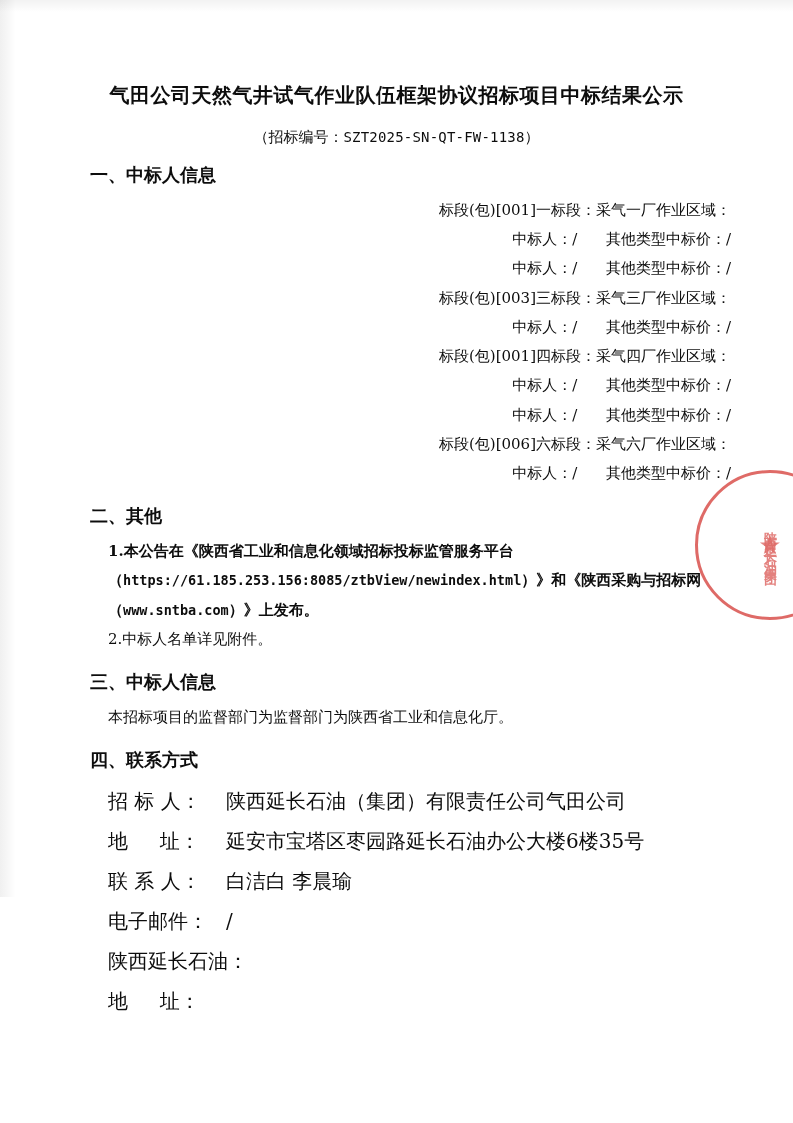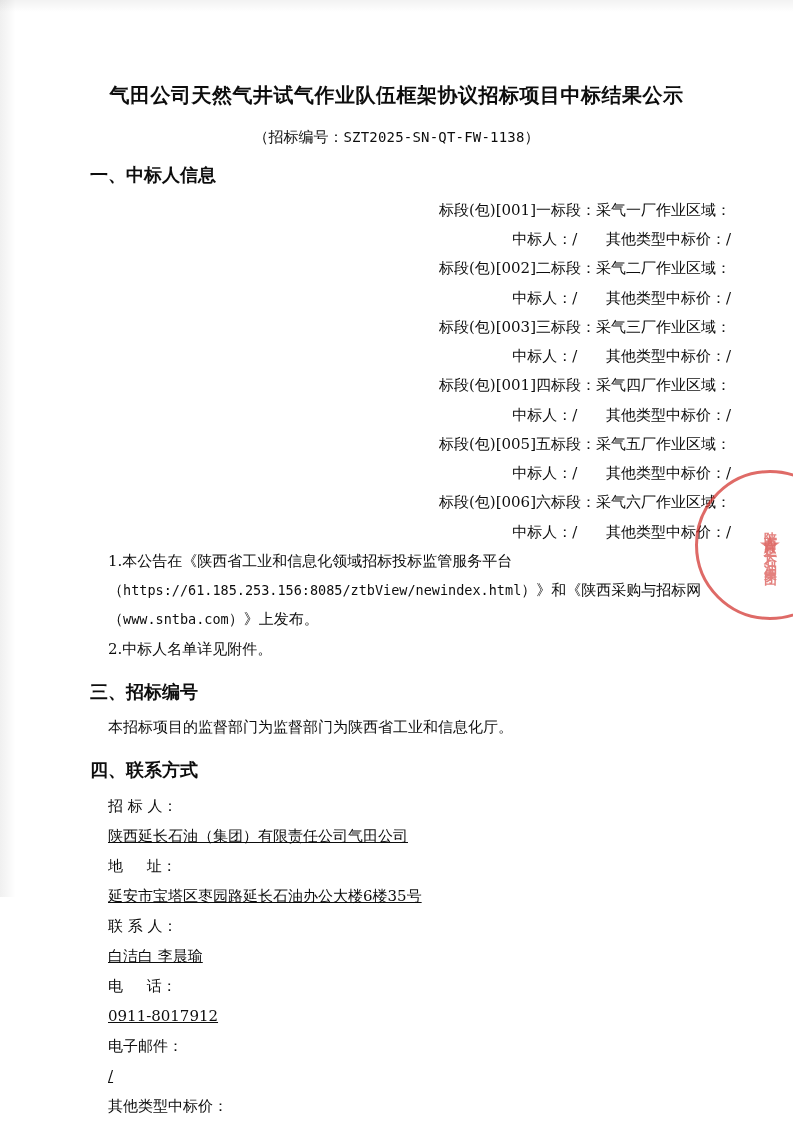--- a/index.html
+++ b/index.html
@@ -56,40 +56,39 @@
     text-align: right;
   }
   .para {
     font-size: 15px;
     line-height: 1.95;
     padding-left: 46px;
     text-indent: 0;
   }
   .para.hang {
     padding-left: 46px;
+    font-weight: bold;
   }
   .para .mono {
     font-family: "DejaVu Sans Mono", "Liberation Mono", monospace;
     font-size: 13.5px;
   }
   .contact-row {
-    font-size: 15px;
+    font-size: 20px;
     line-height: 2.0;
     padding-left: 46px;
     display: flex;
-    flex-direction: column;
   }
   .contact-row .lbl {
     width: 118px;
     flex: none;
     white-space: pre;
   }
   .contact-row .val {
     flex: 1;
-    text-decoration: underline;
   }
   .lot-block {
     margin-bottom: 0;
   }
   
   .seal {
     position: absolute;
     right: -52px;
     top: 470px;
     width: 150px;
@@ -151,78 +150,73 @@
   </div>
 
   <div class="section-head">一、中标人信息</div>
 
   <div class="lot-block">
     <div class="line">标段(包)[001]一标段：采气一厂作业区域：</div>
     <div class="line"><span>中标人：/</span>      <span>其他类型中标价：/</span></div>
   </div>
 
   <div class="lot-block">
-    <div class="line">标段(包)[002]二标段：采气二厂作业区域：</div>
     <div class="line"><span>中标人：/</span>      <span>其他类型中标价：/</span></div>
   </div>
 
   <div class="lot-block">
     <div class="line">标段(包)[003]三标段：采气三厂作业区域：</div>
     <div class="line"><span>中标人：/</span>      <span>其他类型中标价：/</span></div>
   </div>
 
   <div class="lot-block">
     <div class="line">标段(包)[001]四标段：采气四厂作业区域：</div>
     <div class="line"><span>中标人：/</span>      <span>其他类型中标价：/</span></div>
   </div>
 
   <div class="lot-block">
-    <div class="line">标段(包)[005]五标段：采气五厂作业区域：</div>
     <div class="line"><span>中标人：/</span>      <span>其他类型中标价：/</span></div>
   </div>
 
   <div class="lot-block">
     <div class="line">标段(包)[006]六标段：采气六厂作业区域：</div>
     <div class="line"><span>中标人：/</span>      <span>其他类型中标价：/</span></div>
   </div>
 
+  <div class="section-head">二、其他</div>
 
   <div class="para hang">
     <span>1.本公告在《陕西省工业和信息化领域招标投标监管服务平台（</span><span class="mono">https://61.185.253.156:8085/ztbView/newindex.html</span><span>）》和《陕西采购与招标网（</span><span class="mono">www.sntba.com</span><span>）》上发布。</span>
   </div>
 
   <div class="para">2.中标人名单详见附件。</div>
 
-  <div class="section-head">三、招标编号</div>
+  <div class="section-head">三、中标人信息</div>
   <div class="para">本招标项目的监督部门为监督部门为陕西省工业和信息化厅。</div>
 
   <div class="section-head">四、联系方式</div>
 
   <div class="contact-row">
     <span class="lbl">招 标 人：</span>
     <span class="val">陕西延长石油（集团）有限责任公司气田公司</span>
   </div>
   <div class="contact-row">
     <span class="lbl">地     址：</span>
     <span class="val">延安市宝塔区枣园路延长石油办公大楼6楼35号</span>
   </div>
   <div class="contact-row">
     <span class="lbl">联 系 人：</span>
     <span class="val">白洁白 李晨瑜</span>
   </div>
   <div class="contact-row">
-    <span class="lbl">电     话：</span>
-    <span class="val">0911-8017912</span>
-  </div>
-  <div class="contact-row">
     <span class="lbl">电子邮件：</span>
     <span class="val">/</span>
   </div>
   <div class="contact-row">
-    <span class="lbl">其他类型中标价：</span>
+    <span class="lbl">陕西延长石油：</span>
   </div>
   <div class="contact-row">
     <span class="lbl">地     址：</span>
   </div>
 
   <div class="seal">
     <div class="seal-star">★</div>
     <div class="seal-inner">陕西延长石油集团</div>
   </div>
 

